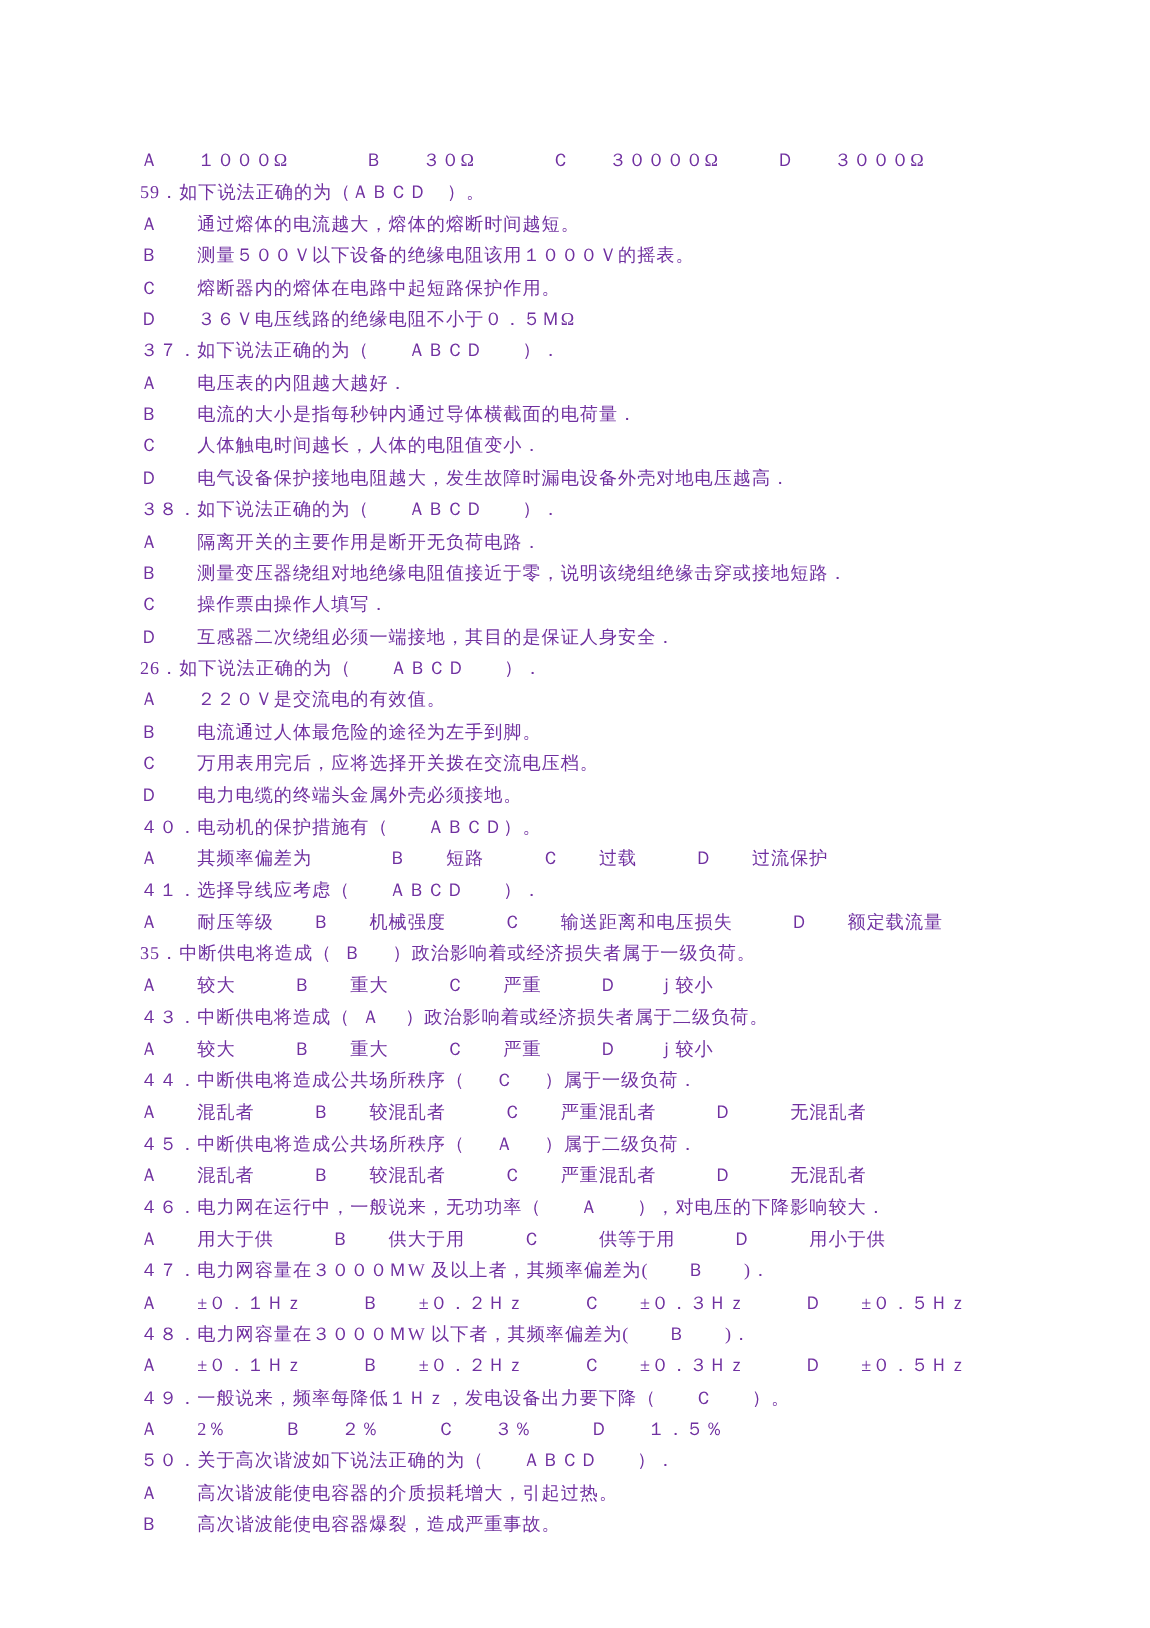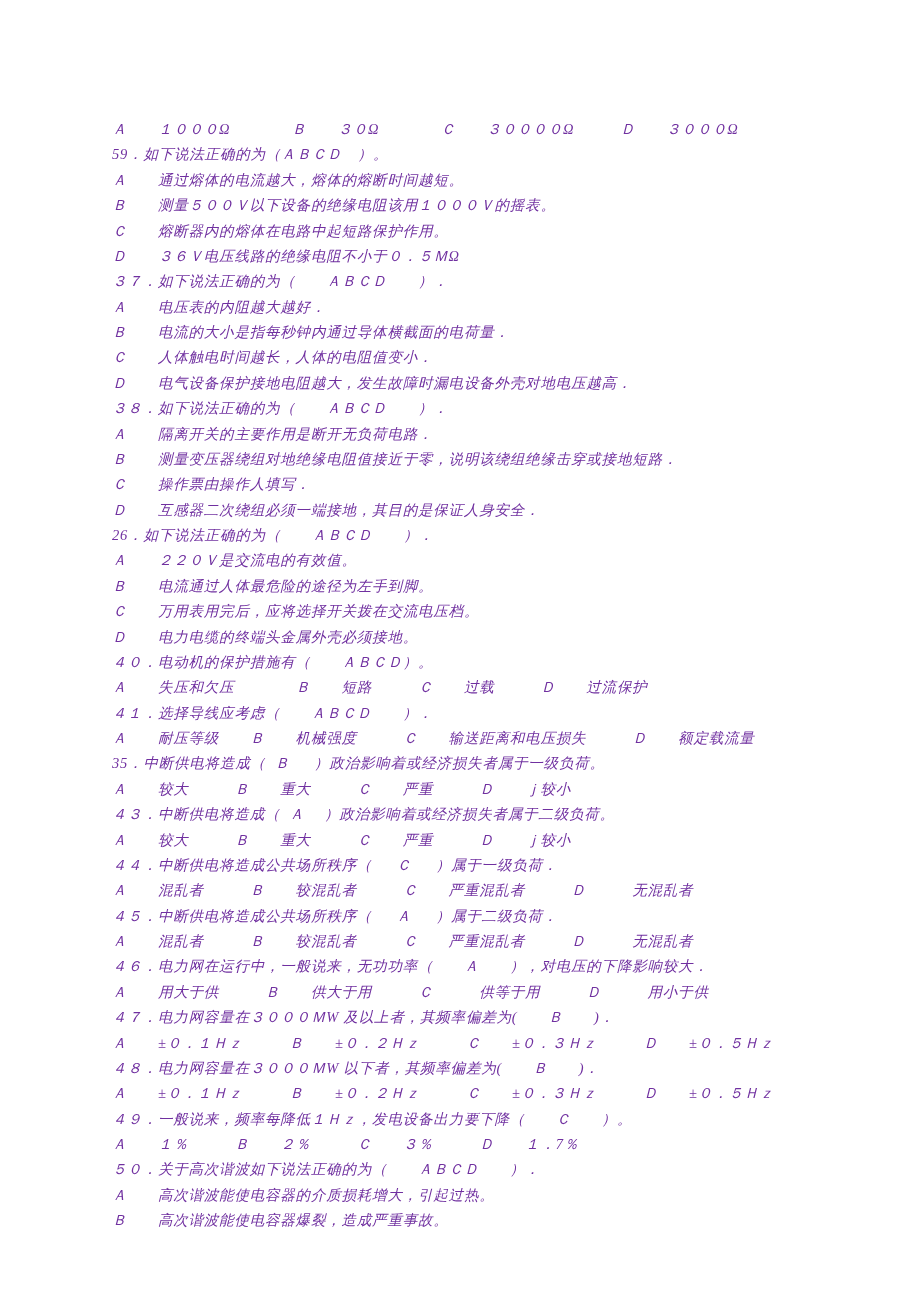--- a/index.html
+++ b/index.html
@@ -10,21 +10,20 @@
       padding: 117px 112px 80px 112px;
       font-family: "SimSun", serif;
       font-size: 14.5px;
       color: #7030a0;
       line-height: 1.75;
     }
     .line {
       display: block;
       white-space: pre;
       letter-spacing: 0.8px;
-      font-style: italic;
     }
   </style>
 </head>
 <body>
 
 <div>
   <span class="line">Ａ　　１０００Ω　　　　Ｂ　　３０Ω　　　　Ｃ　　３００００Ω　　　Ｄ　　３０００Ω</span>
   <span class="line">59．如下说法正确的为（ＡＢＣＤ　）。</span>
   <span class="line">Ａ　　通过熔体的电流越大，熔体的熔断时间越短。</span>
   <span class="line">Ｂ　　测量５００Ｖ以下设备的绝缘电阻该用１０００Ｖ的摇表。</span>
@@ -39,35 +38,35 @@
   <span class="line">Ａ　　隔离开关的主要作用是断开无负荷电路．</span>
   <span class="line">Ｂ　　测量变压器绕组对地绝缘电阻值接近于零，说明该绕组绝缘击穿或接地短路．</span>
   <span class="line">Ｃ　　操作票由操作人填写．</span>
   <span class="line">Ｄ　　互感器二次绕组必须一端接地，其目的是保证人身安全．</span>
   <span class="line">26．如下说法正确的为（　　ＡＢＣＤ　　）．</span>
   <span class="line">Ａ　　２２０Ｖ是交流电的有效值。</span>
   <span class="line">Ｂ　　电流通过人体最危险的途径为左手到脚。</span>
   <span class="line">Ｃ　　万用表用完后，应将选择开关拨在交流电压档。</span>
   <span class="line">Ｄ　　电力电缆的终端头金属外壳必须接地。</span>
   <span class="line">４０．电动机的保护措施有（　　ＡＢＣＤ）。</span>
-  <span class="line">Ａ　　失压和欠压　　　　Ｂ　　短路　　　Ｃ　　过载　　　Ｄ　　过流保护</span>
+  <span class="line">Ａ　　其频率偏差为　　　　Ｂ　　短路　　　Ｃ　　过载　　　Ｄ　　过流保护</span>
   <span class="line">４１．选择导线应考虑（　　ＡＢＣＤ　　）．</span>
   <span class="line">Ａ　　耐压等级　　Ｂ　　机械强度　　　Ｃ　　输送距离和电压损失　　　Ｄ　　额定载流量</span>
   <span class="line">35．中断供电将造成（  Ｂ　  ）政治影响着或经济损失者属于一级负荷。</span>
   <span class="line">Ａ　　较大　　　Ｂ　　重大　　　Ｃ　　严重　　　Ｄ　　ｊ较小</span>
   <span class="line">４３．中断供电将造成（  Ａ　 ）政治影响着或经济损失者属于二级负荷。</span>
   <span class="line">Ａ　　较大　　　Ｂ　　重大　　　Ｃ　　严重　　　Ｄ　　ｊ较小</span>
   <span class="line">４４．中断供电将造成公共场所秩序（ 　 Ｃ　  ）属于一级负荷．</span>
   <span class="line">Ａ　　混乱者　　　Ｂ　　较混乱者　　　Ｃ　　严重混乱者　　　Ｄ　　　无混乱者</span>
   <span class="line">４５．中断供电将造成公共场所秩序（ 　 Ａ　  ）属于二级负荷．</span>
   <span class="line">Ａ　　混乱者　　　Ｂ　　较混乱者　　　Ｃ　　严重混乱者　　　Ｄ　　　无混乱者</span>
   <span class="line">４６．电力网在运行中，一般说来，无功功率（　　Ａ　　），对电压的下降影响较大．</span>
   <span class="line">Ａ　　用大于供　　　Ｂ　　供大于用　　　Ｃ　　　供等于用　　　Ｄ　　　用小于供</span>
   <span class="line">４７．电力网容量在３０００ＭW 及以上者，其频率偏差为(　　Ｂ　　)．</span>
   <span class="line">Ａ　　±０．１Ｈｚ　　　Ｂ　　±０．２Ｈｚ　　　Ｃ　　±０．３Ｈｚ　　　Ｄ　　±０．５Ｈｚ</span>
   <span class="line">４８．电力网容量在３０００ＭW 以下者，其频率偏差为(　　Ｂ　　)．</span>
   <span class="line">Ａ　　±０．１Ｈｚ　　　Ｂ　　±０．２Ｈｚ　　　Ｃ　　±０．３Ｈｚ　　　Ｄ　　±０．５Ｈｚ</span>
   <span class="line">４９．一般说来，频率每降低１Ｈｚ，发电设备出力要下降（　　Ｃ　　）。</span>
-  <span class="line">Ａ　　１％　　　Ｂ　　２％　　　Ｃ　　３％　　　Ｄ　　１．7％</span>
+  <span class="line">Ａ　　2％　　　Ｂ　　２％　　　Ｃ　　３％　　　Ｄ　　１．５％</span>
   <span class="line">５０．关于高次谐波如下说法正确的为（　　ＡＢＣＤ　　）．</span>
   <span class="line">Ａ　　高次谐波能使电容器的介质损耗增大，引起过热。</span>
   <span class="line">Ｂ　　高次谐波能使电容器爆裂，造成严重事故。</span>
 </div>
 
 </body></html>

